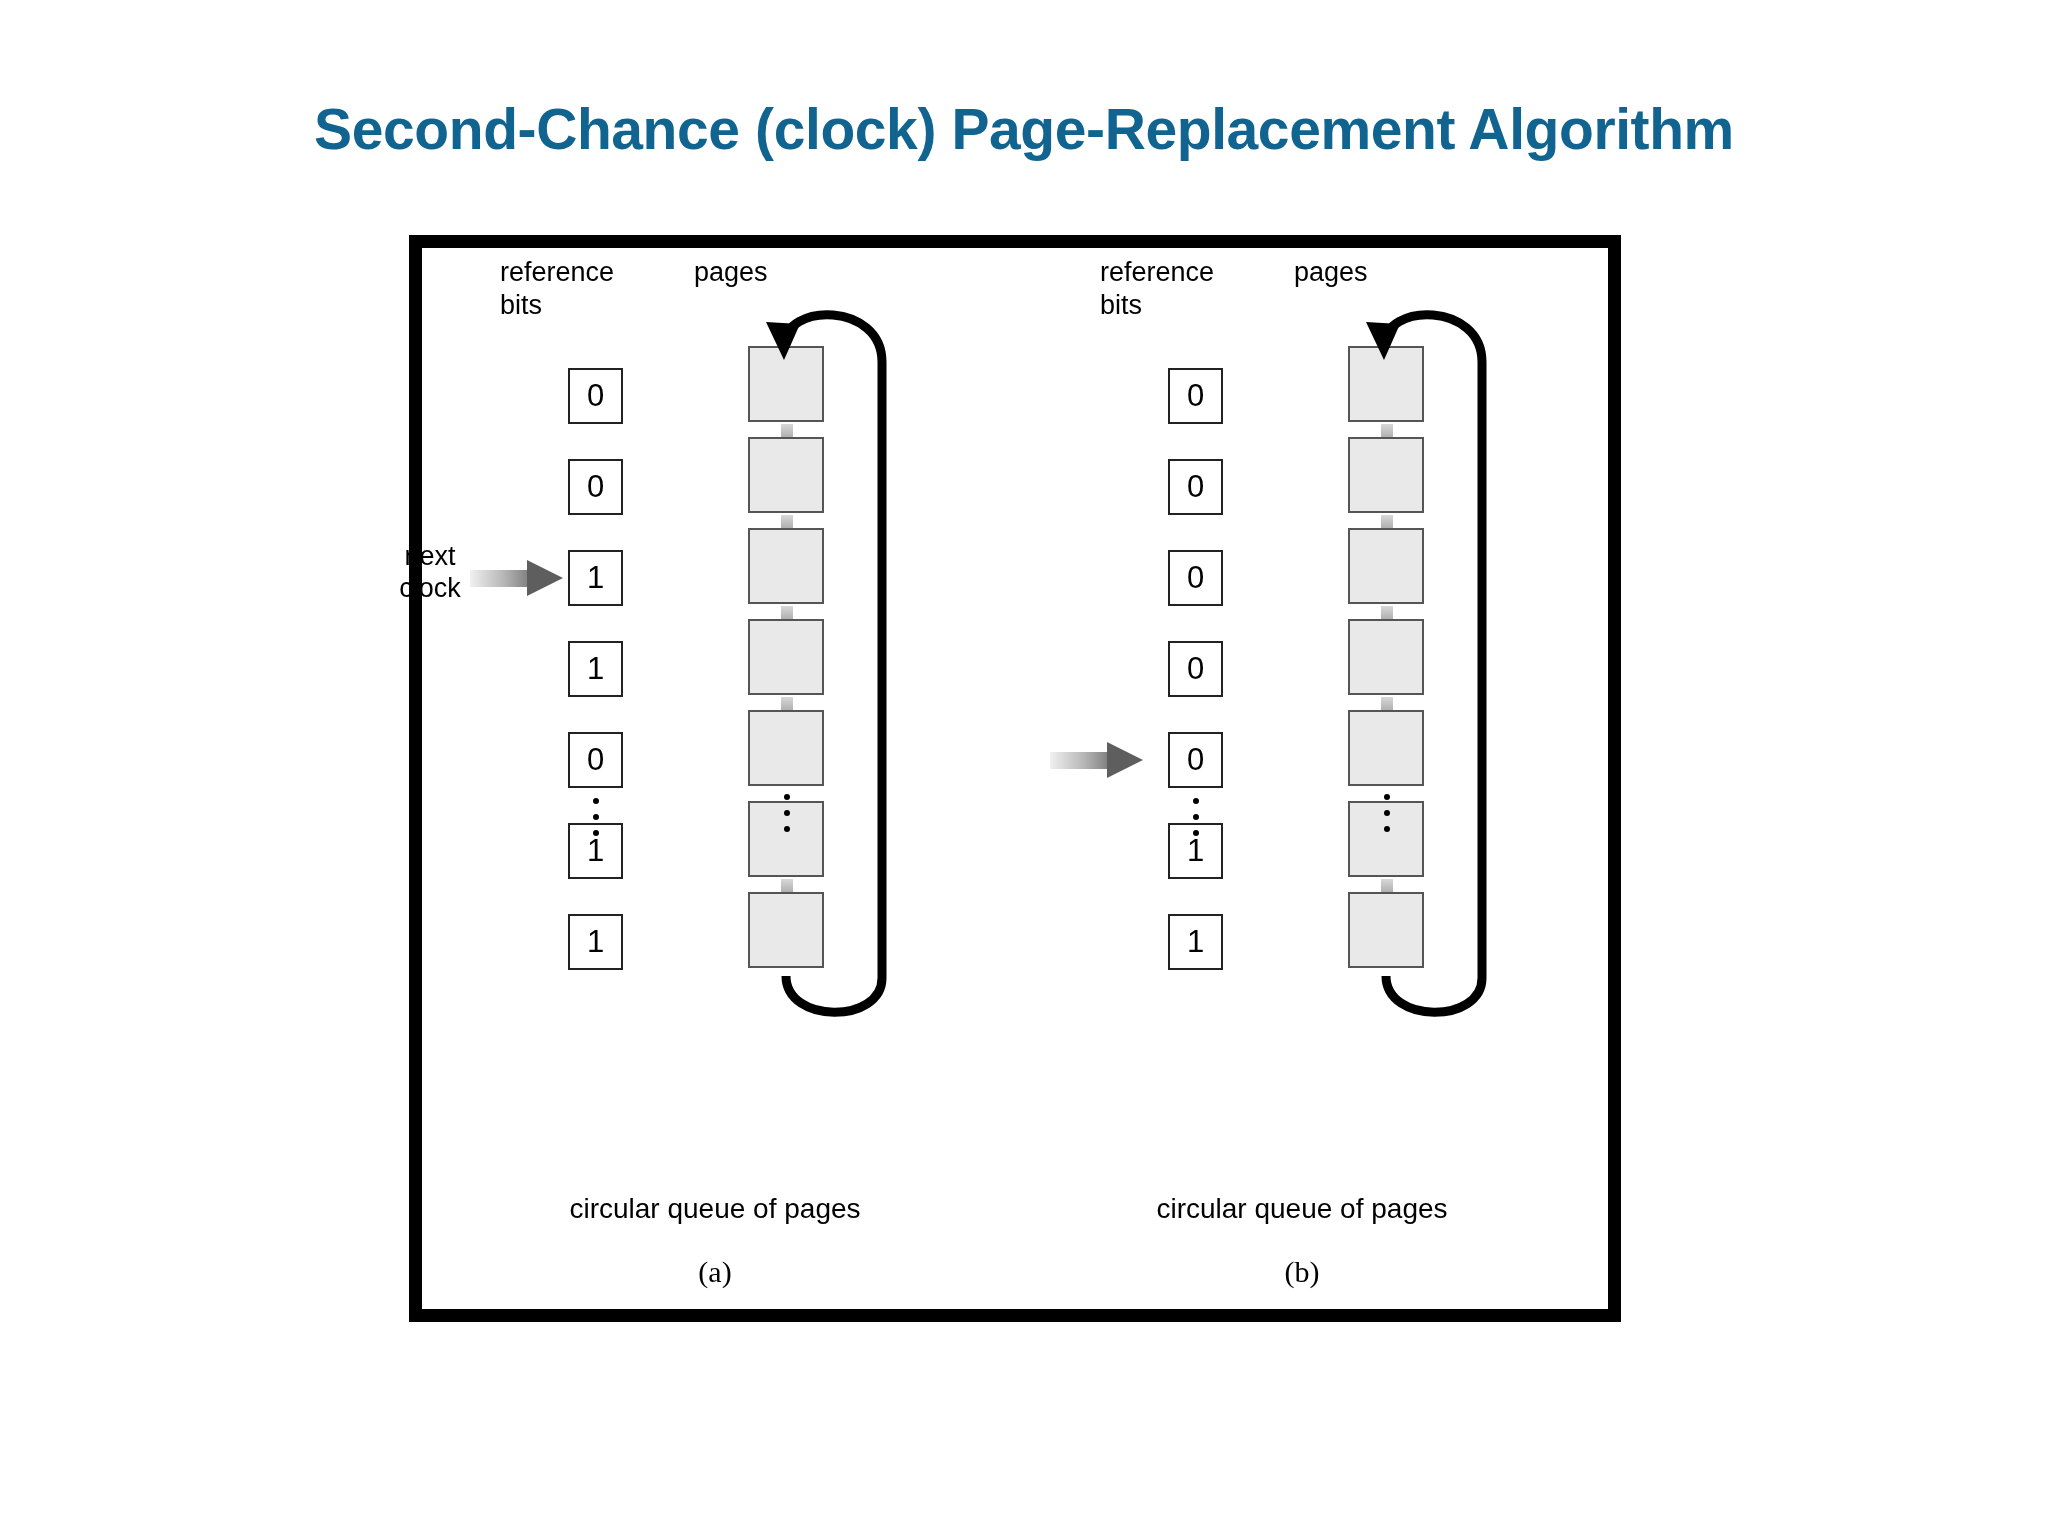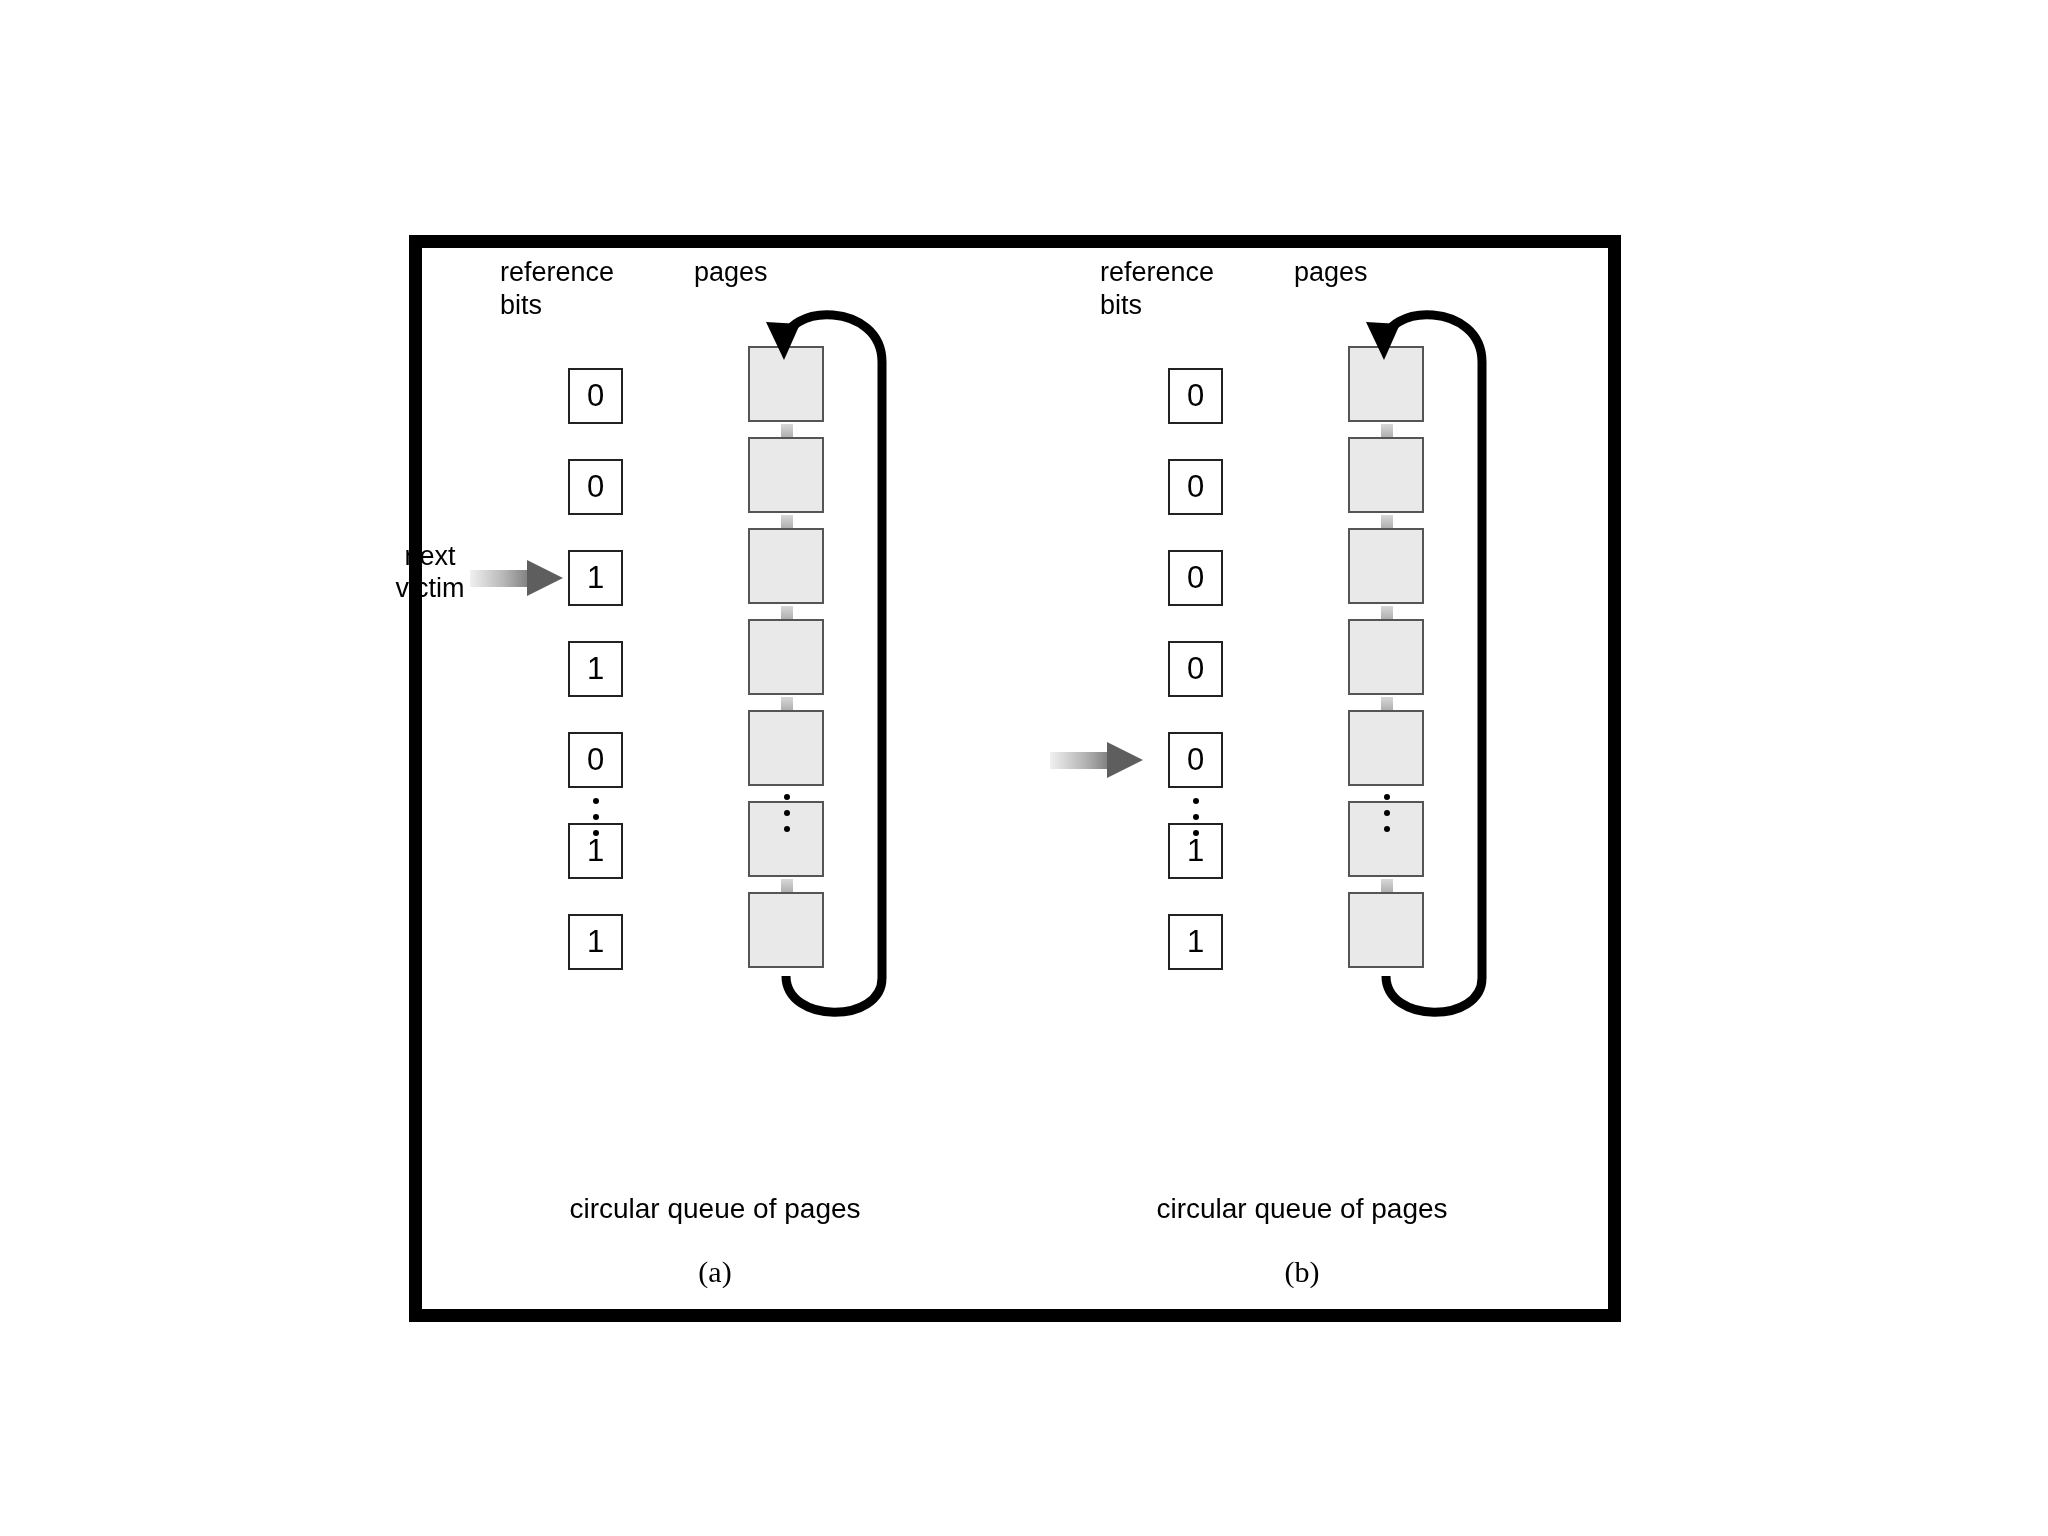--- a/index.html
+++ b/index.html
@@ -196,20 +196,21 @@
   }
   
   #panel-b .queue-caption,
   #panel-b .panel-letter { width: 560px; left: 0; }
 </style>
 </head>
 <body>
 
 <div id="slide">
 
+  <div id="slide-title">Second-Chance (clock) Page-Replacement Algorithm</div>
 
   <div id="figure-frame">
     <div id="figure-inner">
 
       <div class="panel" id="panel-a">
 
         <div class="col-heading heading-bits">reference
 bits</div>
         <div class="col-heading heading-pages">pages</div>
 
@@ -261,21 +262,21 @@
               <span></span>
             </div>
           </div>
 
         <svg class="loop-svg" id="a-loop" viewBox="0 0 200 742" preserveAspectRatio="none" style="top: 40px; height: 742px;">
           <path d="M 62 58 C 62 14, 160 14, 160 74 L 160 690 C 160 736, 64 736, 64 688" fill="none" stroke="#000000" stroke-width="9" stroke-linecap="butt"></path>
           <polygon points="62,72 44,34 78,36" fill="#000000"></polygon>
         </svg>
 
         <div class="victim-label" id="a-victim-label" style="left: -62px; top: 292px; width: 140px;">next
-victim</div>
+clock</div>
         <div class="victim-arrow" id="a-victim-arrow" style="left: 48px; top: 312px;">
           <div class="shaft"></div>
           <div class="head"></div>
         </div>
 
         <div class="queue-caption">circular queue of pages</div>
         <div class="panel-letter">(a)</div>
       </div>
 
       <div class="panel" id="panel-b">

